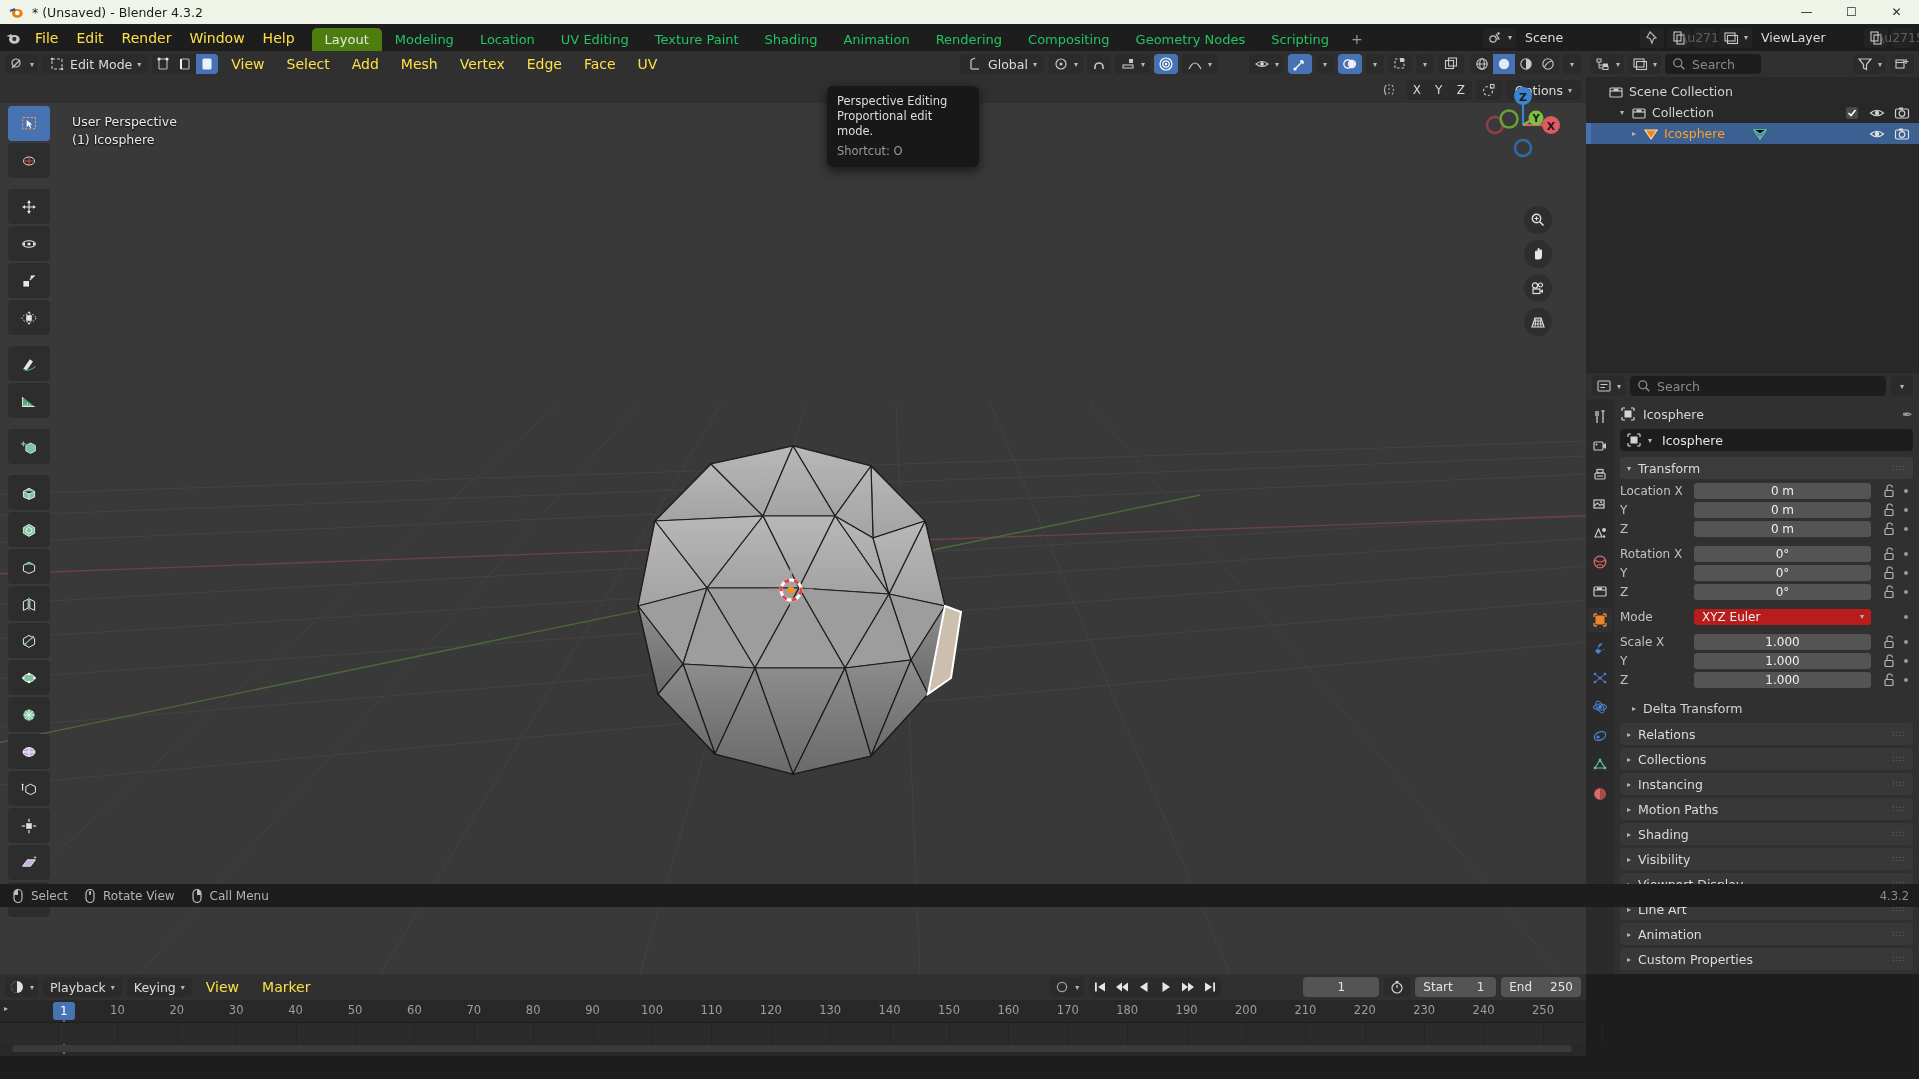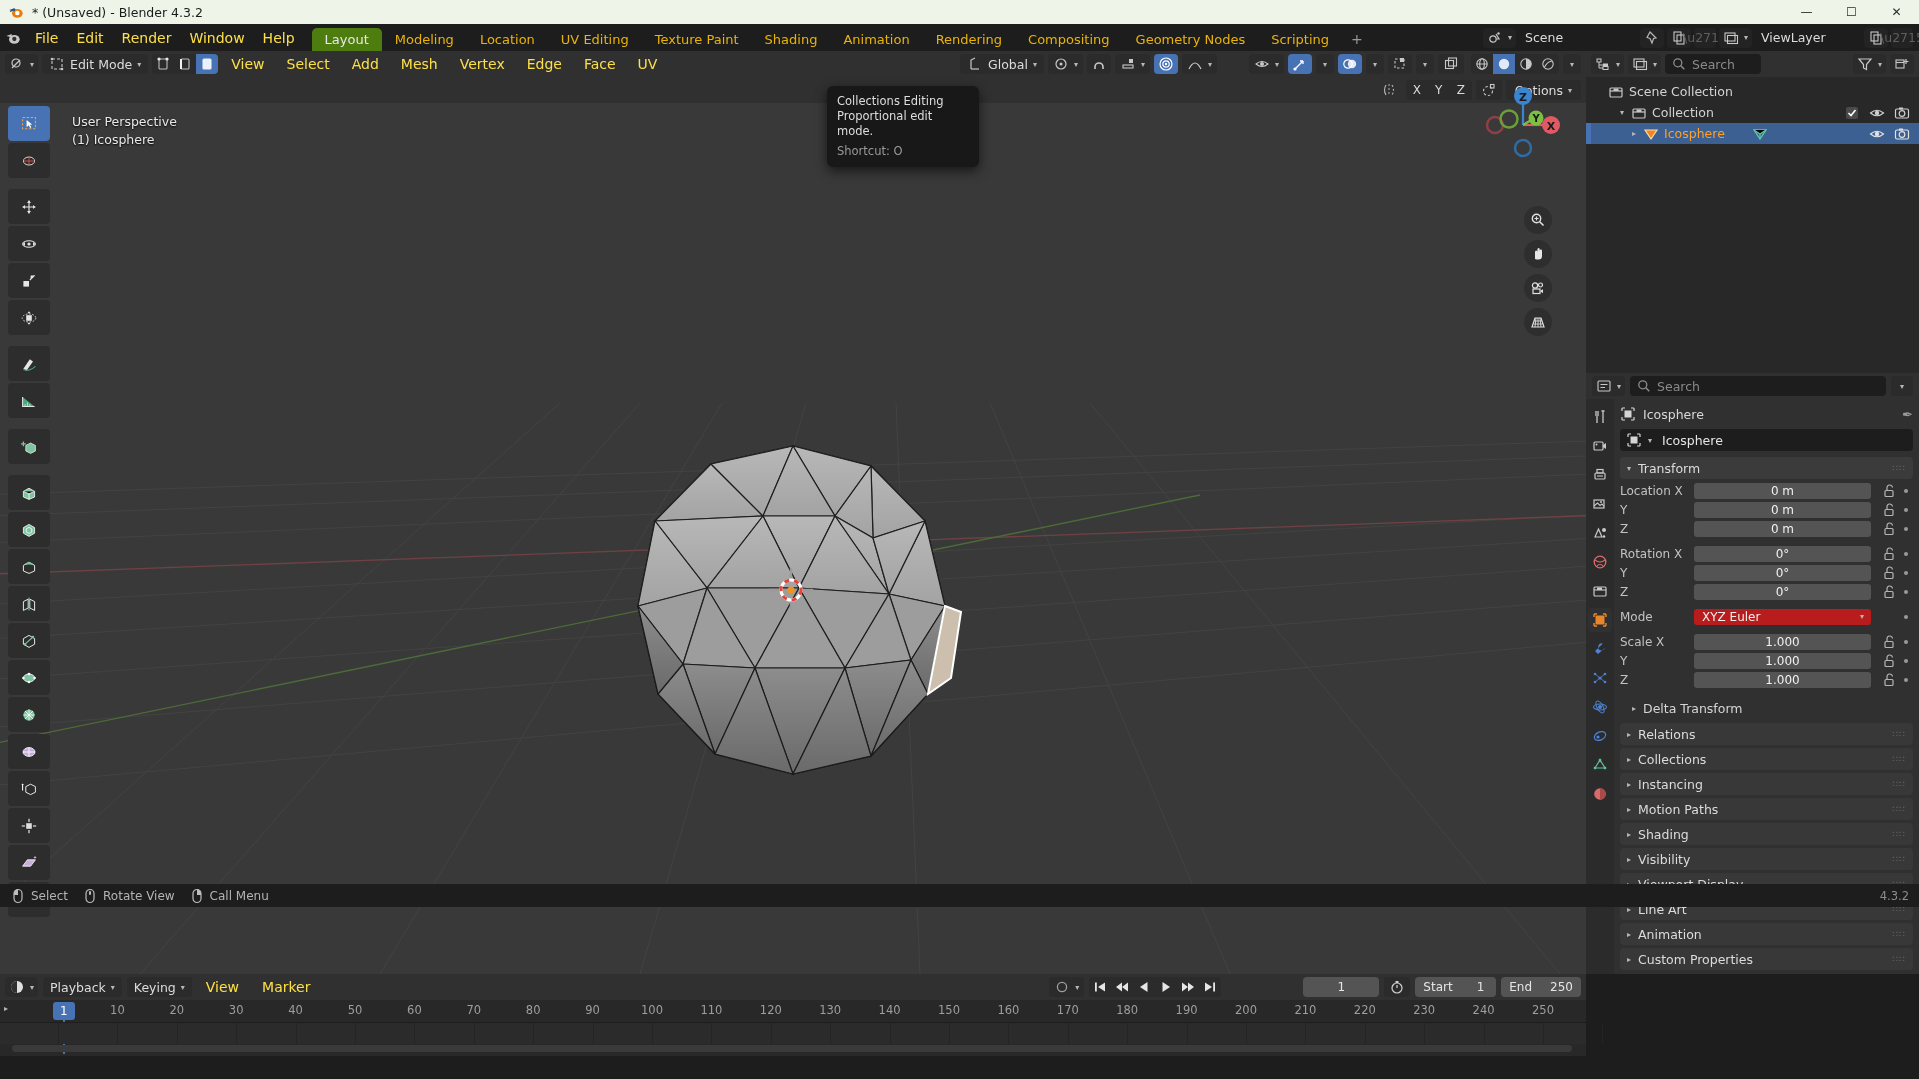--- a/index.html
+++ b/index.html
@@ -30,21 +30,21 @@
     position: absolute; top: 24px; left: 0; width: 1919px; height: 27px;
     background: #1d1d1d; display: flex; align-items: center;
   }
   .topbar .tblogo { width: 26px; display: flex; justify-content: center; align-items: center; }
   .menu-item {
     padding: 0 9px; height: 20px; line-height: 20px; font-size: 14px; color: #fde047;
     border-radius: 3px; cursor: default;
   }
   .ws-tabs { display: flex; align-items: flex-end; height: 27px; margin-left: 8px; }
   .ws-tab {
-    padding: 0 13px; height: 23px; line-height: 23px; font-size: 13px; color: #eab308;
+    padding: 0 13px; height: 23px; line-height: 23px; font-size: 13px; color: #22c55e;
     border-radius: 5px 5px 0 0;
   }
   .ws-tab.active { background: #4d7c0f; color: #e8e8e8; }
   .ws-plus { padding: 0 9px; color: #9a9a9a; font-size: 14px; line-height: 23px; }
   .topbar-right { margin-left: auto; display: flex; align-items: center; gap: 3px; padding-right: 6px; }
 
   
   .wgt {
     height: 20px; background: #2b2b2b; border-radius: 4px;
     display: flex; align-items: center; padding: 0 6px; gap: 5px;
@@ -755,21 +755,21 @@
       </div>
       <div class="nav-btn">
         <svg class="ico" viewBox="0 0 16 16">
             <path d="M2 13 L5 4 L11 4 L14 13 Z" fill="none" stroke="#e0e0e0" stroke-width="1.2"></path>
             <path d="M4.3 7 L11.7 7 M3.3 10 L12.7 10 M8 4 L8 13 M6 4 L5 13 M10 4 L11 13" stroke="#e0e0e0" stroke-width="0.9"></path>
           </svg>
       </div>
     </div>
 
     <div class="tooltip" style="left:827px;top:35px;">
-      <div>Collections Editing</div>
+      <div>Perspective Editing</div>
       <div>Proportional edit mode.</div>
       <div class="tt-dim">Shortcut: O</div>
     </div>
   </div>
 
   <div class="outliner">
     <div class="out-header">
       <div class="wgt" style="padding:0 4px;">
         <svg class="ico" viewBox="0 0 16 16">
             <rect x="2" y="3" width="4" height="3" fill="none" stroke="#c8c8c8" stroke-width="1"></rect>

